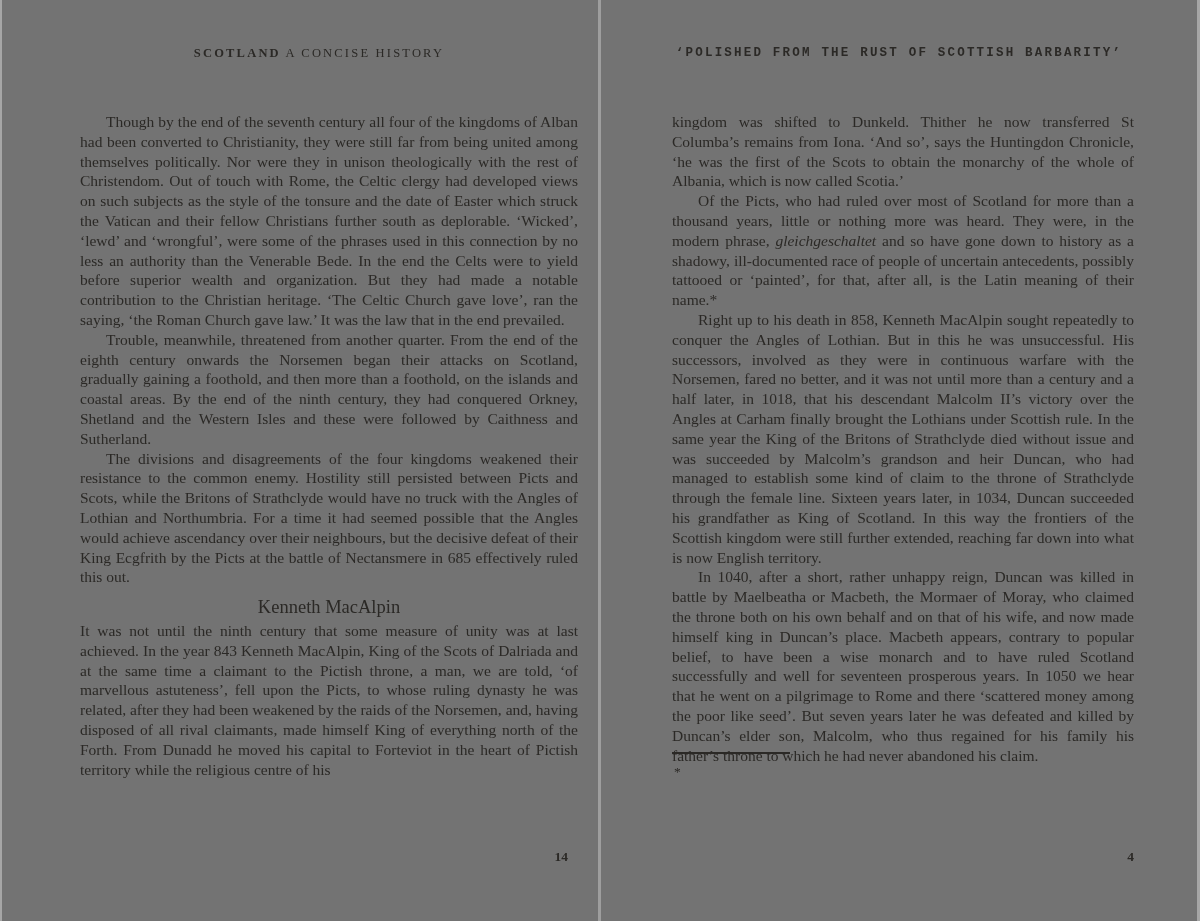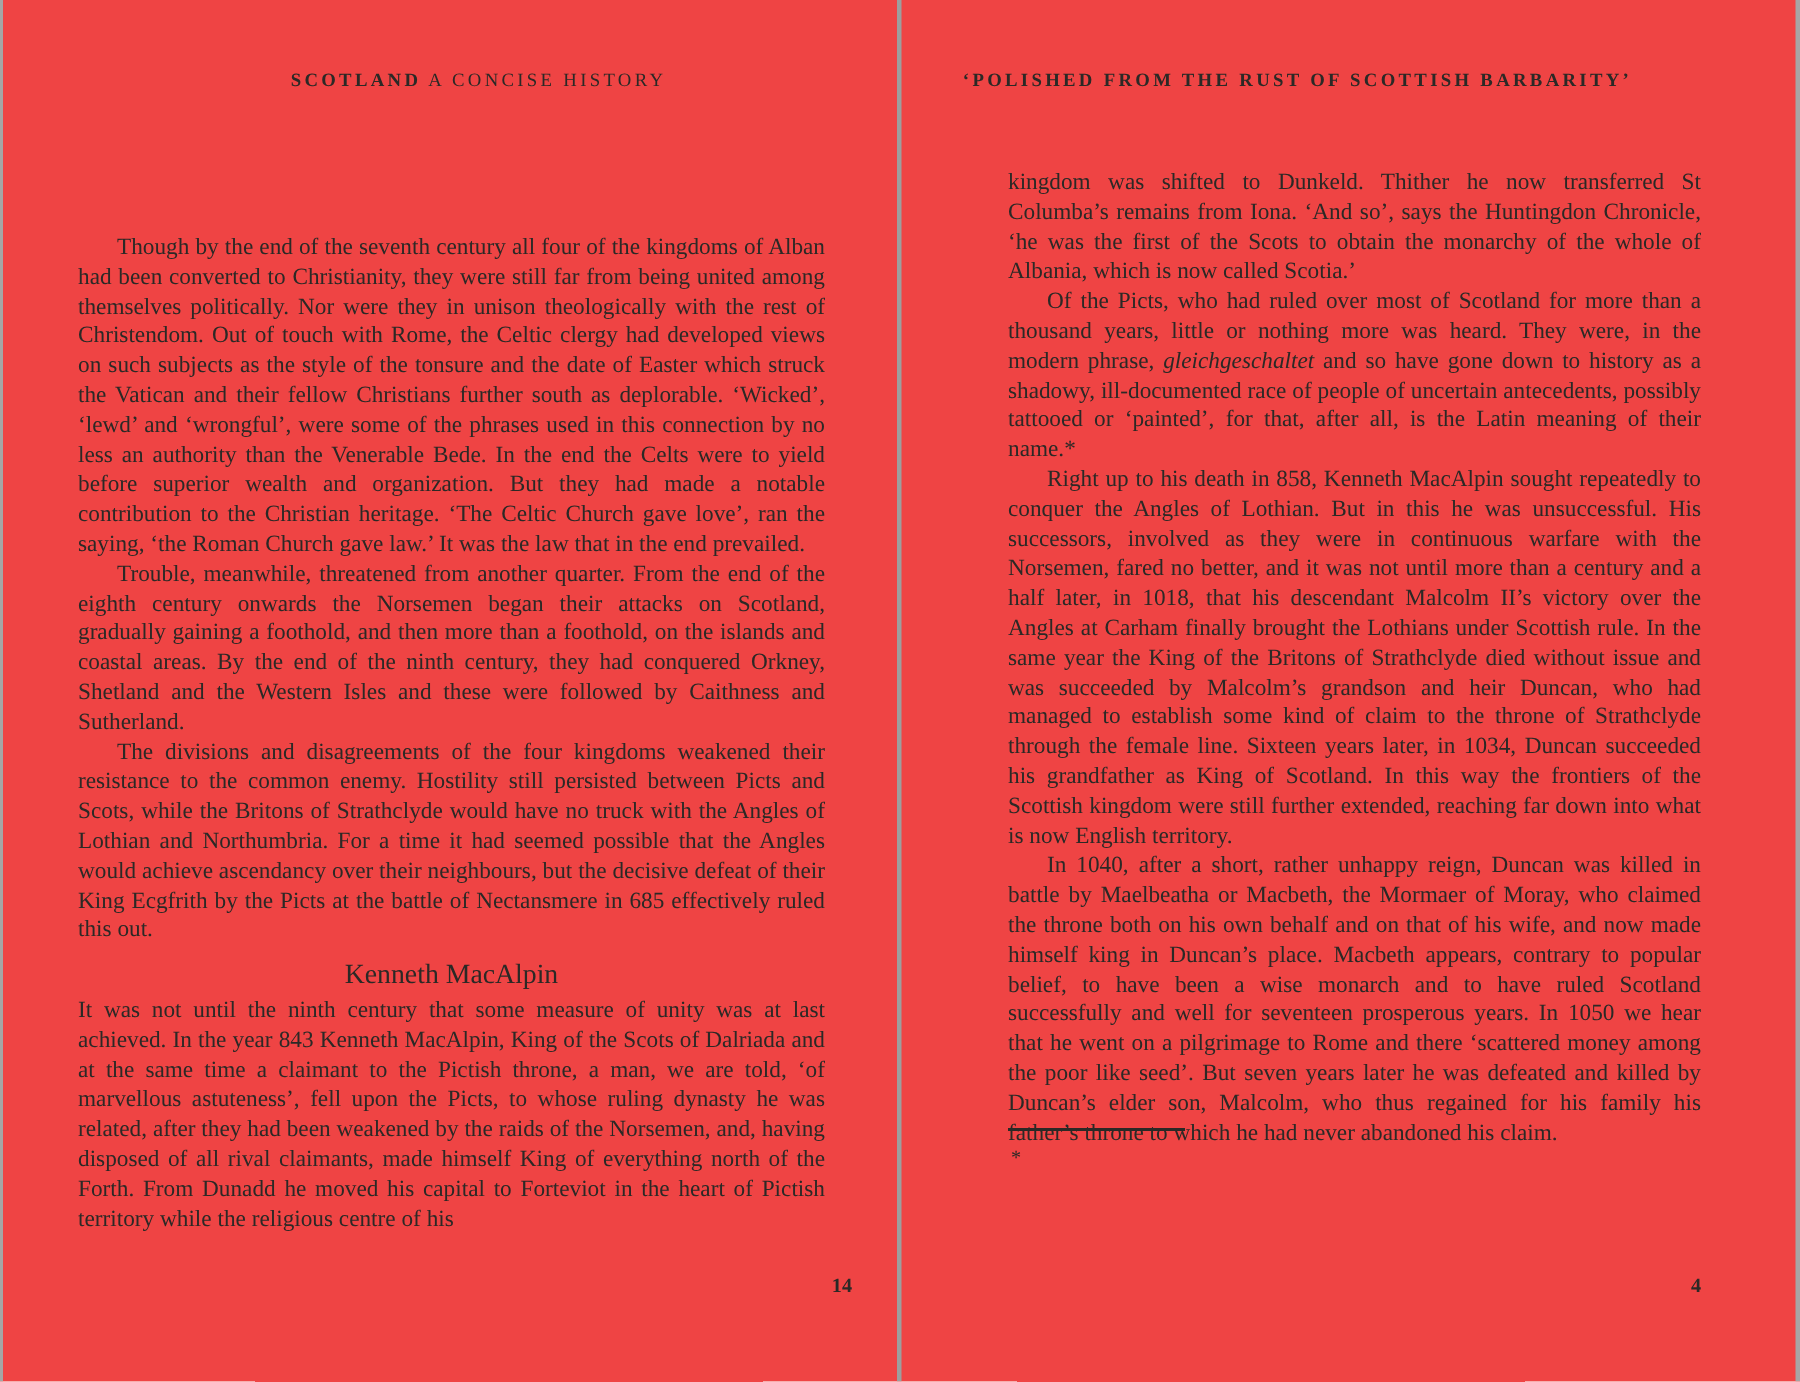--- a/index.html
+++ b/index.html
@@ -3,45 +3,45 @@
 <meta charset="utf-8">
 <title>Document</title>
 <style>
   html, body {
     margin: 0; padding: 0;
     width: 1200px; height: 921px;
     overflow: hidden;
     background: #ffffff;
     font-family: "Liberation Serif", serif;
   }
-  .spread { position: relative; width: 1200px; height: 921px; background: #ef4444; }
+  .spread { position: relative; width: 1200px; height: 921px; background: #737373; }
 
   .edge { position: absolute; top: 0; bottom: 0; background: #a6a6a6; }
   .edge-left  { left: 0; width: 2px; }
   .edge-right { right: 0; width: 3px; }
   .gutter { position: absolute; top: 0; bottom: 0; left: 598px; width: 3px; background: #9e9e9e; }
 
   .running-header {
     position: absolute; top: 46px;
     text-align: center;
     font-size: 12.5px; letter-spacing: 2.2px;
     color: #2b2926; white-space: nowrap;
   }
   .rh-left  { left: 70px;  width: 498px; }
-  .rh-right { left: 634px; width: 462px; font-weight: bold; }
+  .rh-right { left: 668px; width: 462px; font-weight: bold; font-family: Liberation Mono, monospace; }
   .rh-bold  { font-weight: bold; }
 
   .text-block {
     position: absolute; top: 112px;
     color: #2b2926;
     font-size: 15.5px; line-height: 19.8px;
     text-align: justify;
     hyphens: auto;
   }
-  .tb-left  { left: 52px;  width: 498px; margin-top: 43px; }
+  .tb-left  { left: 80px;  width: 498px; }
   .tb-right { left: 672px; width: 462px; }
 
   p.body-para { margin: 0; }
   p.body-para.indent { text-indent: 26px; }
   p.body-para em { }
 
   h2.section-heading {
     margin: 11px 0 3px 0;
     text-align: center; text-indent: 0;
     font-size: 18.5px; font-weight: normal;

